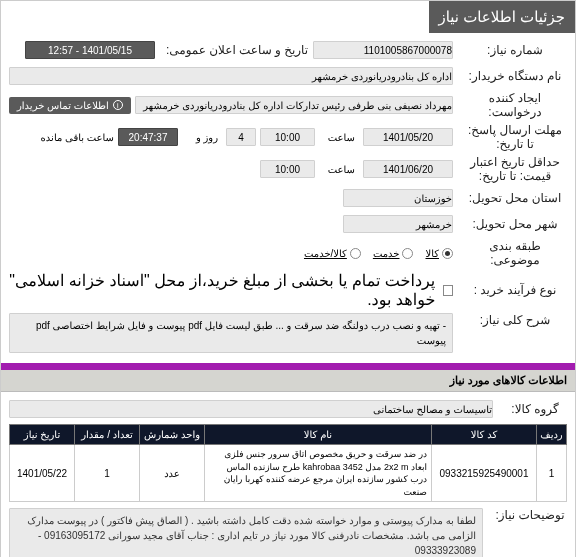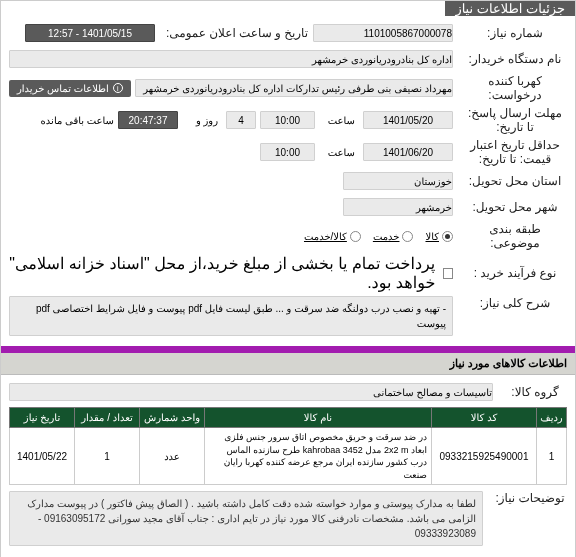--- a/index.html
+++ b/index.html
@@ -1,38 +1,38 @@
 <!DOCTYPE html>
 <html dir="rtl" lang="fa"><head>
 <meta charset="utf-8">
 <style>
 * { box-sizing: border-box; margin: 0; padding: 0; font-family: Tahoma, Arial, sans-serif; }
 body { background: #f5f5f0; font-size: 11px; direction: rtl; }
 .container { width: 576px; background: #fff; border: 1px solid #ccc; }
-.header-tab { background: #5a5a5a; color: #fff; padding: 0 10px; font-size: 13px; display: inline-block; }
+.header-tab { background: #5a5a5a; color: #fff; padding: 7px 10px; font-size: 15px; display: inline-block; }
 .section { padding: 6px 8px; }
 .row { display: flex; align-items: center; margin-bottom: 4px; min-height: 22px; gap: 4px; }
 .label { width: 110px; text-align: center; padding-left: 6px; font-size: 12px; color: #222; flex-shrink: 0; }
 .label-sm { width: 40px; text-align: right; padding: 0 4px; font-size: 10px; }
 .field-box { background: #eaeaea; border: 1px solid #d0d0d0; padding: 2px 0; font-size: 10px; border-radius: 1px; min-height: 18px; display: inline-flex; align-items: center; }
 .field-wide { flex: 1; }
 .field-dark { background: #5a5a5a; color: #fff; border: 1px solid #444; }
 .field-mid { width: 90px; justify-content: center; }
 .field-time { width: 55px; justify-content: center; }
 .multiline { background: #eaeaea; border: 1px solid #d0d0d0; padding: 4px 6px; font-size: 10px; line-height: 1.5; border-radius: 1px; }
 .btn-contact { background: #5a5a5a; color: #fff; padding: 3px 8px; font-size: 10px; border-radius: 2px; cursor: pointer; display: inline-flex; align-items: center; gap: 4px; }
 .icon-circle { width: 10px; height: 10px; border: 1px solid #fff; border-radius: 50%; display: inline-block; font-size: 7px; text-align: center; line-height: 9px; }
 .radio-group { display: flex; gap: 12px; align-items: center; flex: 1; }
 .radio-item { display: flex; align-items: center; gap: 3px; font-size: 10px; text-decoration: underline; }
 .radio { width: 11px; height: 11px; border: 1px solid #888; border-radius: 50%; display: inline-block; position: relative; }
 .radio.checked::after { content: ''; width: 5px; height: 5px; background: #333; border-radius: 50%; position: absolute; top: 2px; left: 2px; }
 .checkbox { width: 11px; height: 11px; border: 1px solid #888; display: inline-block; background: #fff; }
 .section-title { background: #d5d5d0; padding: 4px 8px; font-size: 11px; font-weight: bold; border-top: 7px solid #a21caf; border-bottom: 1px solid #bbb; }
 table { width: 100%; border-collapse: collapse; font-size: 10px; }
-th { background: #14532d; color: #fff; padding: 4px 3px; border: 1px solid #777; font-size: 10px; font-weight: normal; }
+th { background: #0f172a; color: #fff; padding: 4px 3px; border: 1px solid #777; font-size: 10px; font-weight: normal; }
 td { border: 1px solid #ccc; padding: 3px 4px; vertical-align: middle; text-align: center; }
 .footer-btns { display: flex; gap: 6px; padding: 6px 8px; justify-content: flex-start; }
 .btn { background: #fff; border: 1px solid #aaa; padding: 3px 10px; font-size: 10px; border-radius: 2px; cursor: pointer; }
 .note { font-size: 10px; line-height: 1.5; color: #333; }
 </style>
 </head>
 <body>
 
 <div class="container">
   <div class="header-tab">جزئیات اطلاعات نیاز</div>
@@ -44,21 +44,21 @@
       <span class="label" style="width:150px">تاریخ و ساعت اعلان عمومی:</span>
       <span class="field-box field-dark" style="width:130px; justify-content:center">1401/05/15 - 12:57</span>
     </div>
 
     <div class="row">
       <span class="label">نام دستگاه خریدار:</span>
       <span class="field-box field-wide">اداره کل بنادرودریانوردی خرمشهر</span>
     </div>
 
     <div class="row">
-      <span class="label">کهربا کننده درخواست:</span>
+      <span class="label">ایجاد کننده درخواست:</span>
       <span class="field-box field-wide">مهرداد  نصیفی بنی طرفی رئیس تدارکات اداره کل بنادرودریانوردی خرمشهر</span>
       <span class="btn-contact">
         <span class="icon-circle">i</span>
         <span>اطلاعات تماس خریدار</span>
       </span>
     </div>
 
     <div class="row">
       <span class="label">مهلت ارسال پاسخ: تا تاریخ:</span>
       <span class="field-box field-mid">1401/05/20</span>

